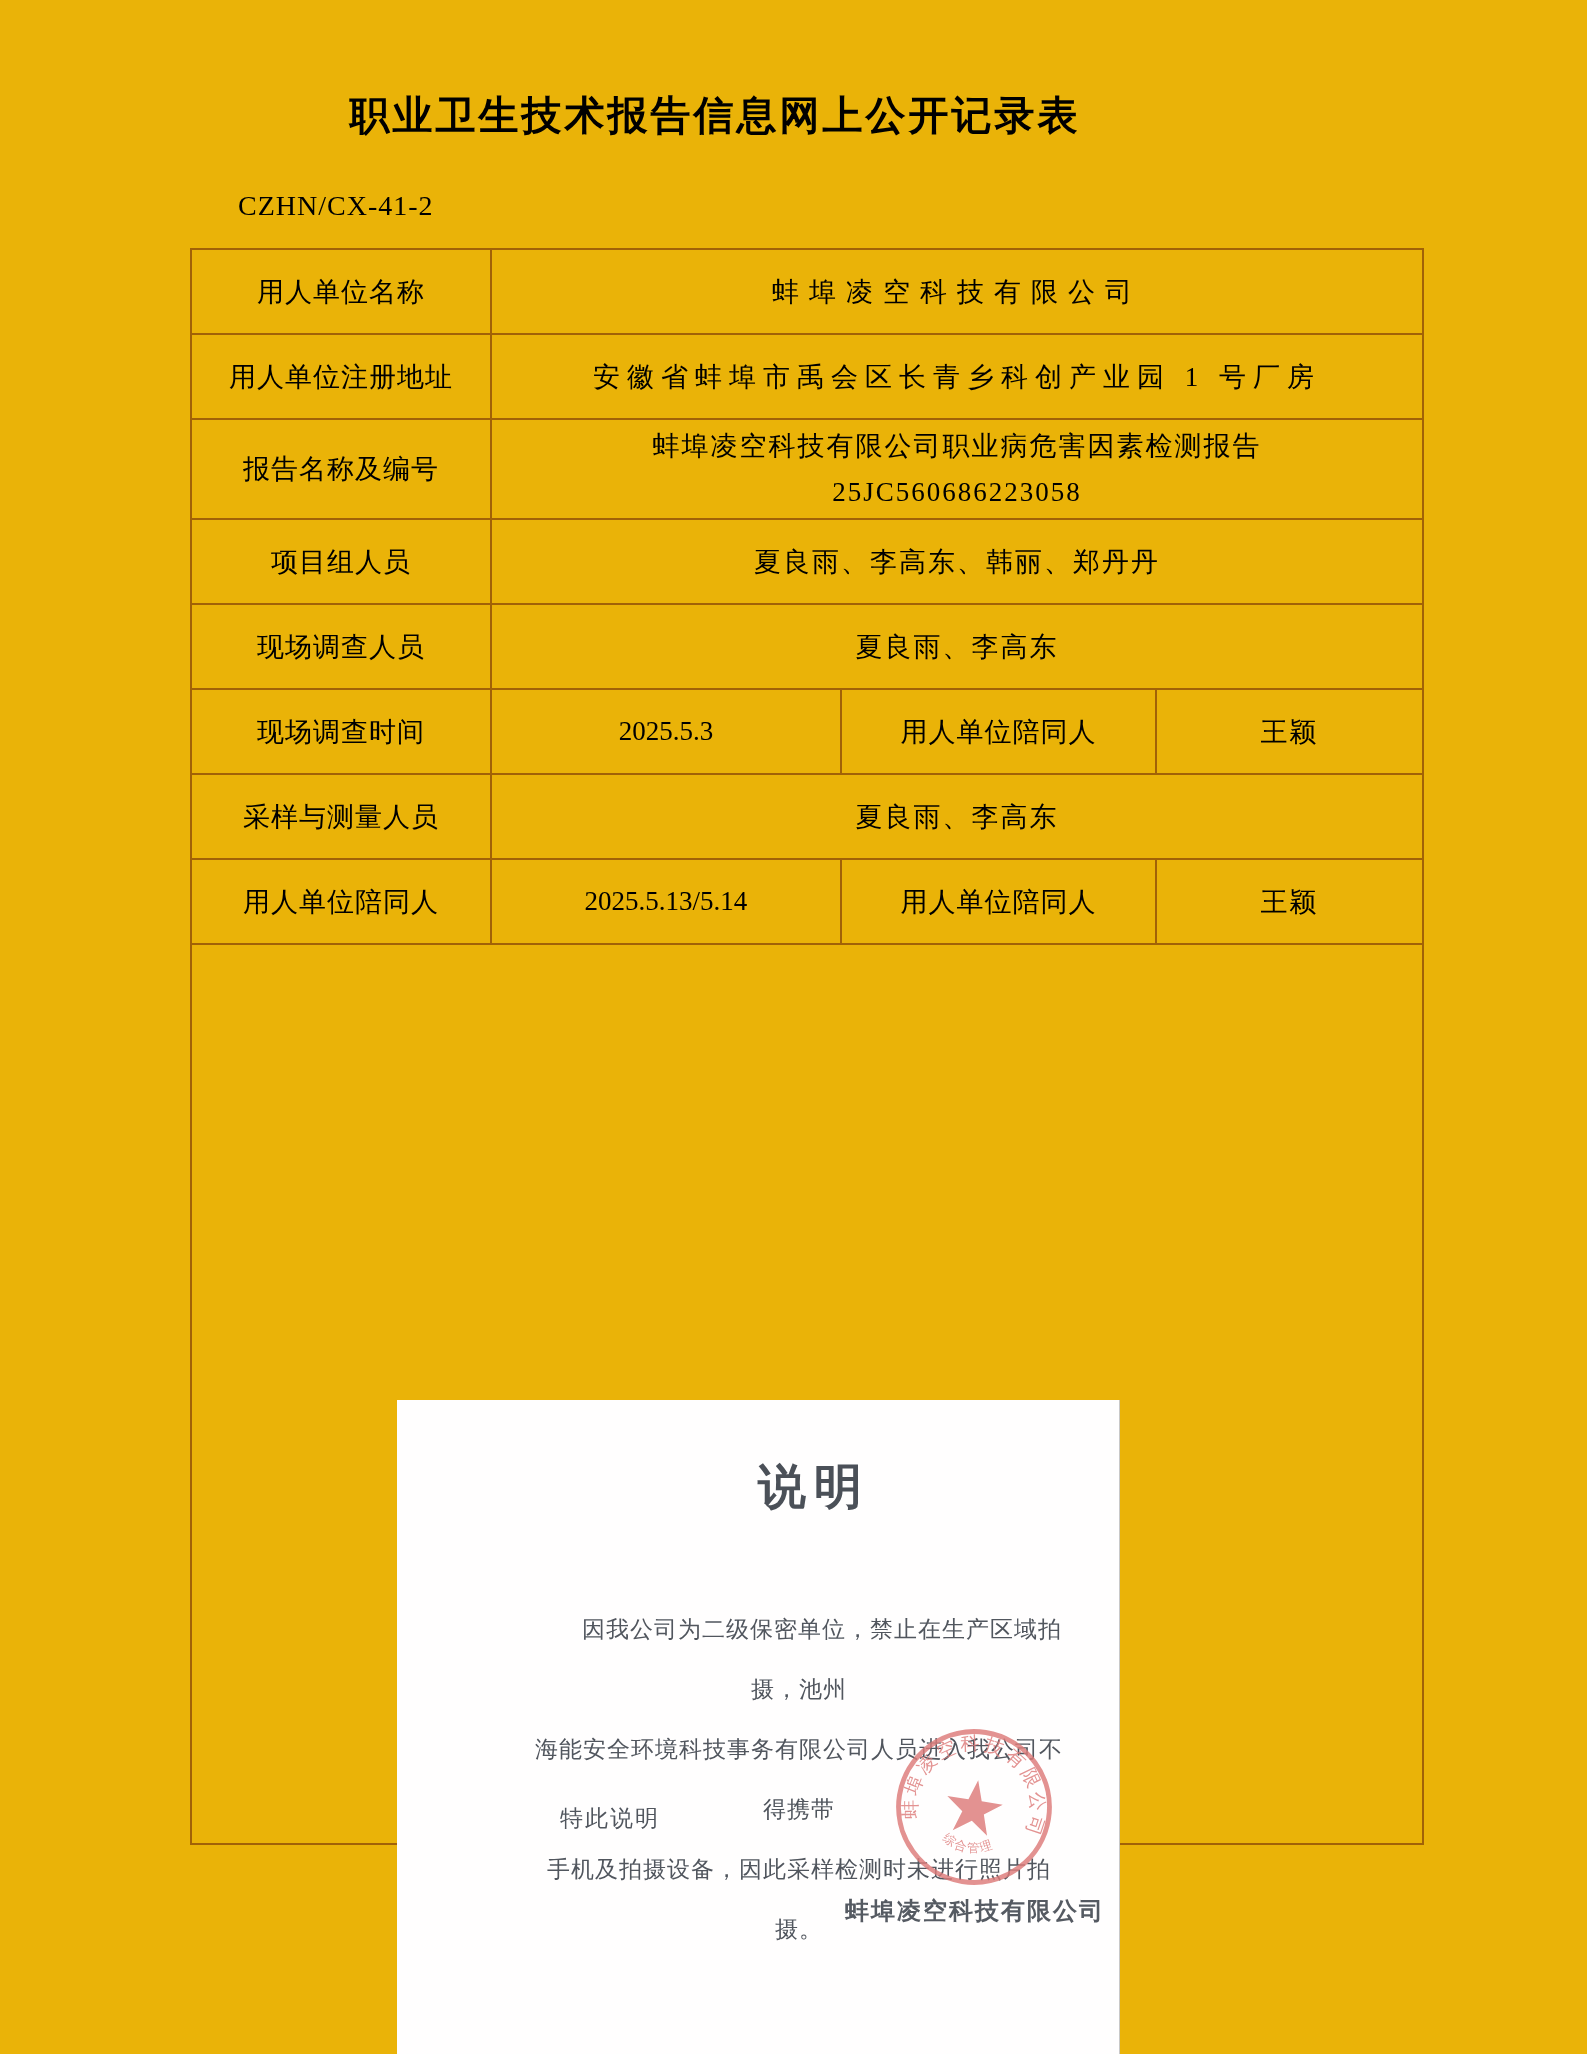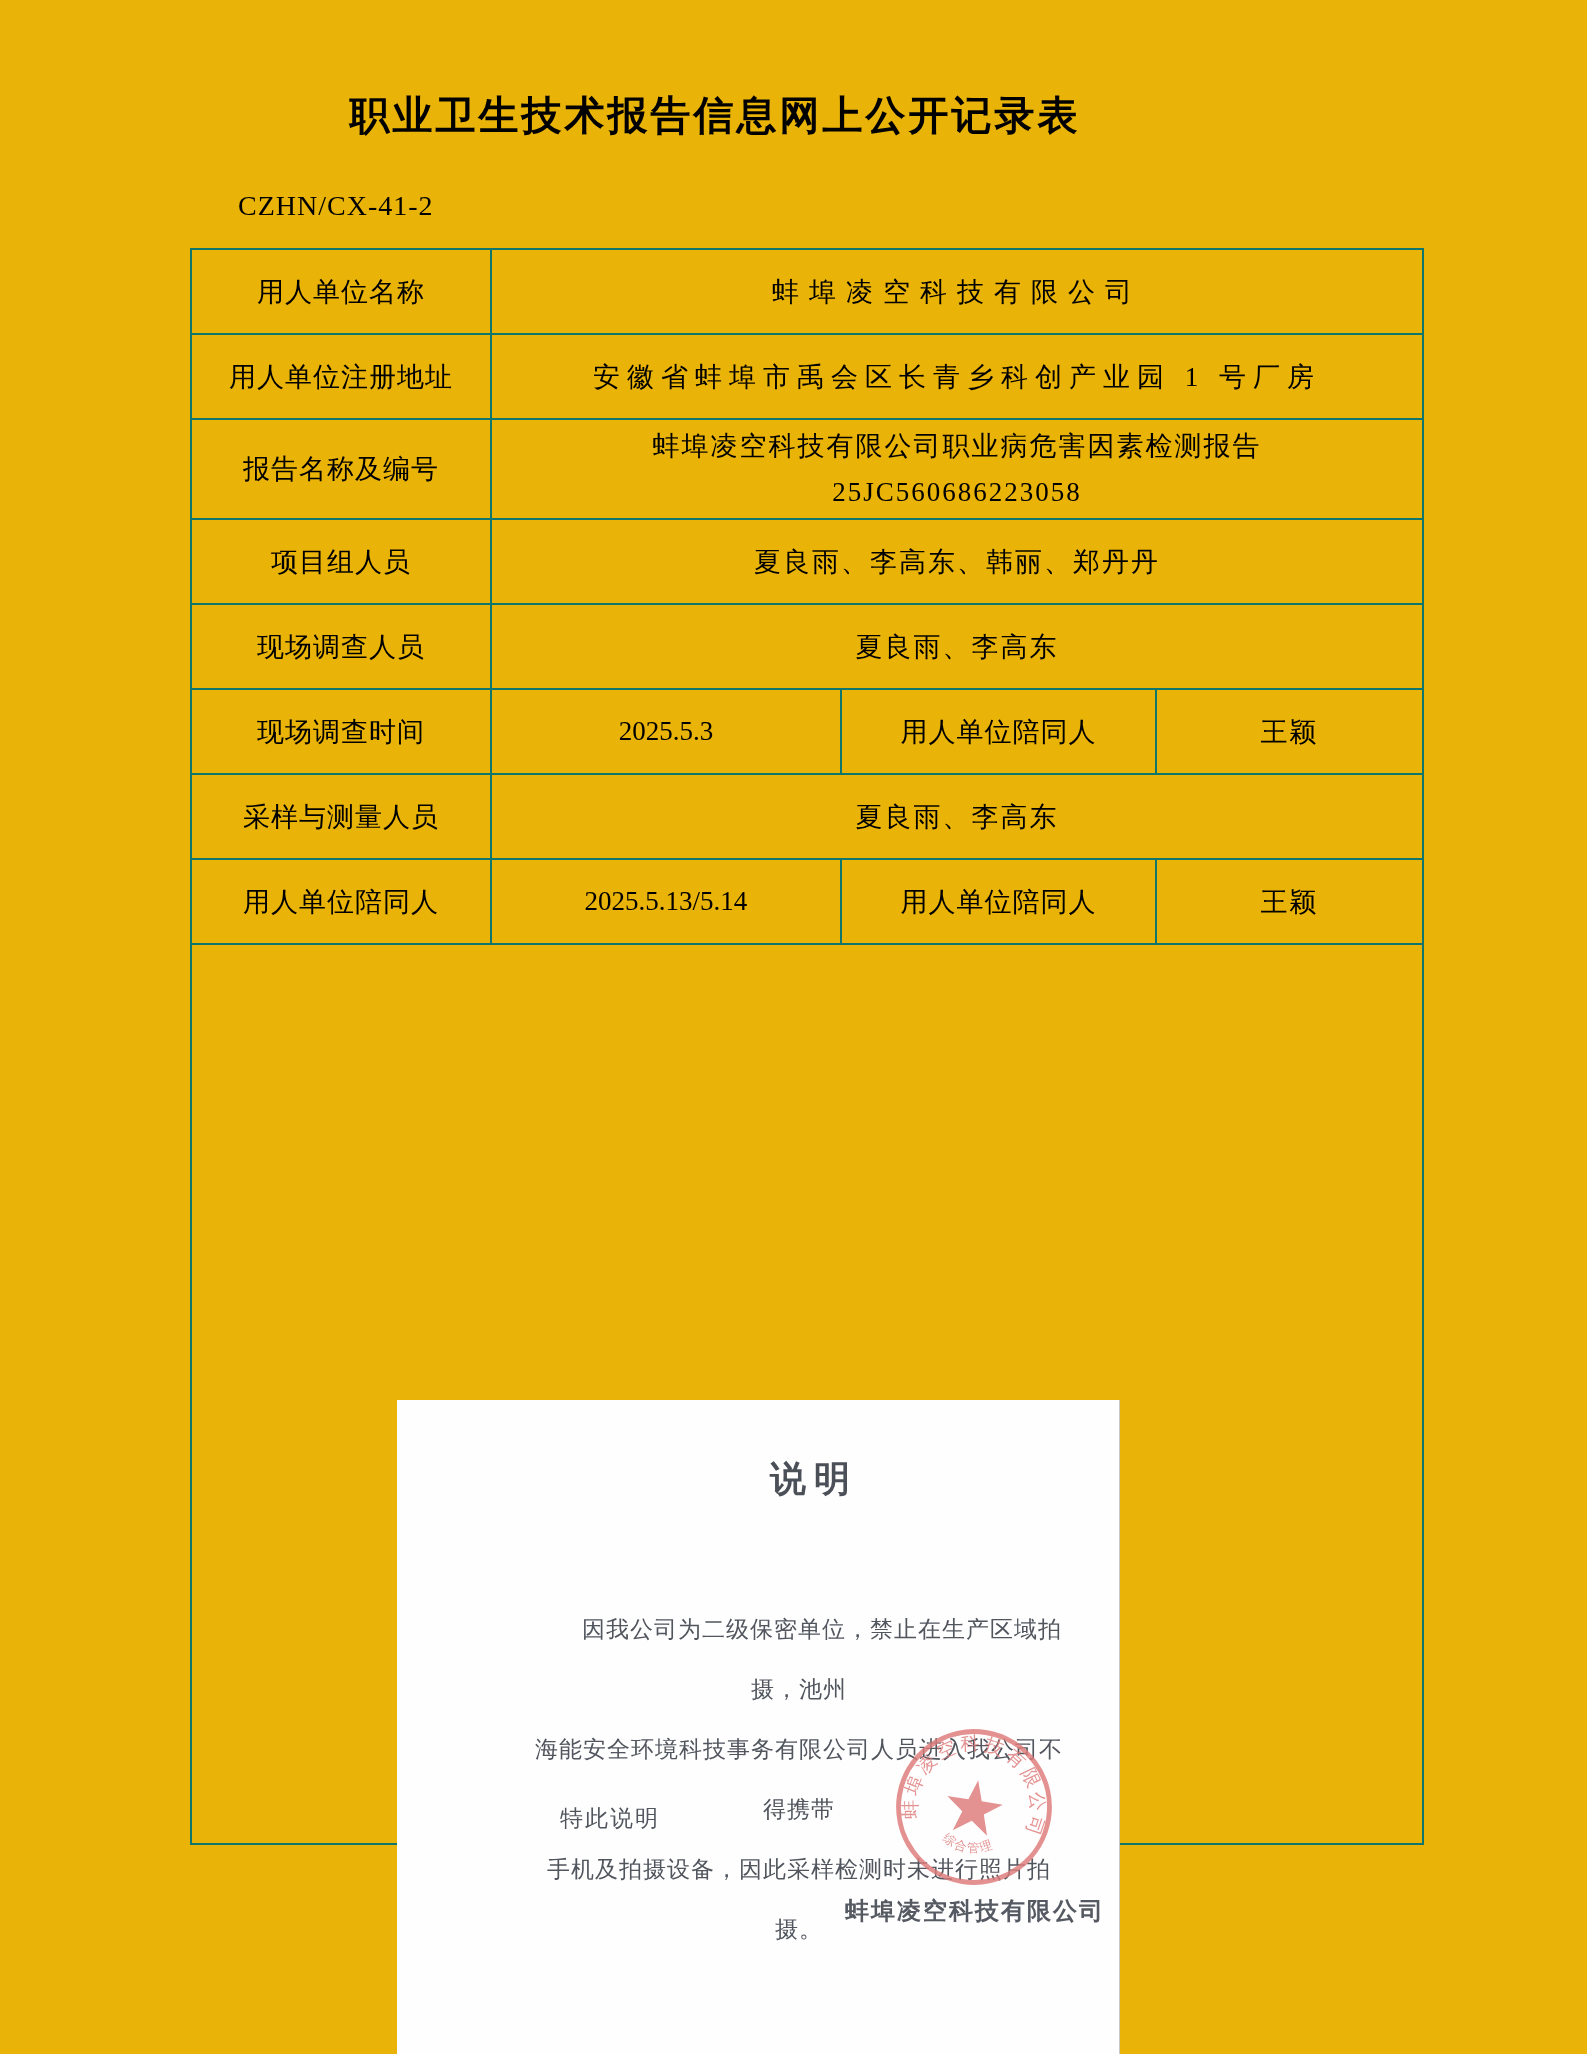--- a/index.html
+++ b/index.html
@@ -20,21 +20,21 @@
   .doc-code {
     position:absolute; top:190px; left:238px;
     font-size:28px; letter-spacing:1px;
   }
   table.record {
     position:absolute; top:248px; left:190px;
     width:1232px;
     border-collapse:collapse; table-layout:fixed;
   }
   table.record td {
-    border:2px solid #0f766e;
+    border:2px solid #a16207;
     text-align:center; vertical-align:middle;
     font-size:27px; padding:0;
     font-family:"Liberation Serif","DejaVu Serif",serif;
     margin-left:13px;
   }
   td.lbl { font-size:26px; letter-spacing:1px; }
   .ls10 { letter-spacing:10px; }
   .ls7  { letter-spacing:7px; }
   .ls2  { letter-spacing:2px; }
   .cell-report { line-height:46px; letter-spacing:2px; }
@@ -42,21 +42,21 @@
   .photo-area { position:relative; width:100%; height:100%; }
   
   .letter {
     position:absolute; left:205px; top:6px; width:722px; height:880px;
     border-right:1px solid #c8c8c8;
     background:#fffefe;
   }
   .letter-title {
     position:absolute; top:55px; left:0; width:100%;
     text-align:center; transform:translateX(56px);
-    font-size:36px; font-weight:bold; color:#4b5058; letter-spacing:8px;
+    font-size:48px; font-weight:bold; color:#4b5058; letter-spacing:8px;
   }
   .letter-body {
     position:absolute; top:200px; left:128px; width:548px;
     font-size:23px; color:#51565e; line-height:60px; letter-spacing:1px;
   }
   .letter-body .line-first { text-indent:2em; }
   .letter-closing {
     position:absolute; top:403px; left:163px;
     font-size:23px; color:#51565e; letter-spacing:2px;
   }

